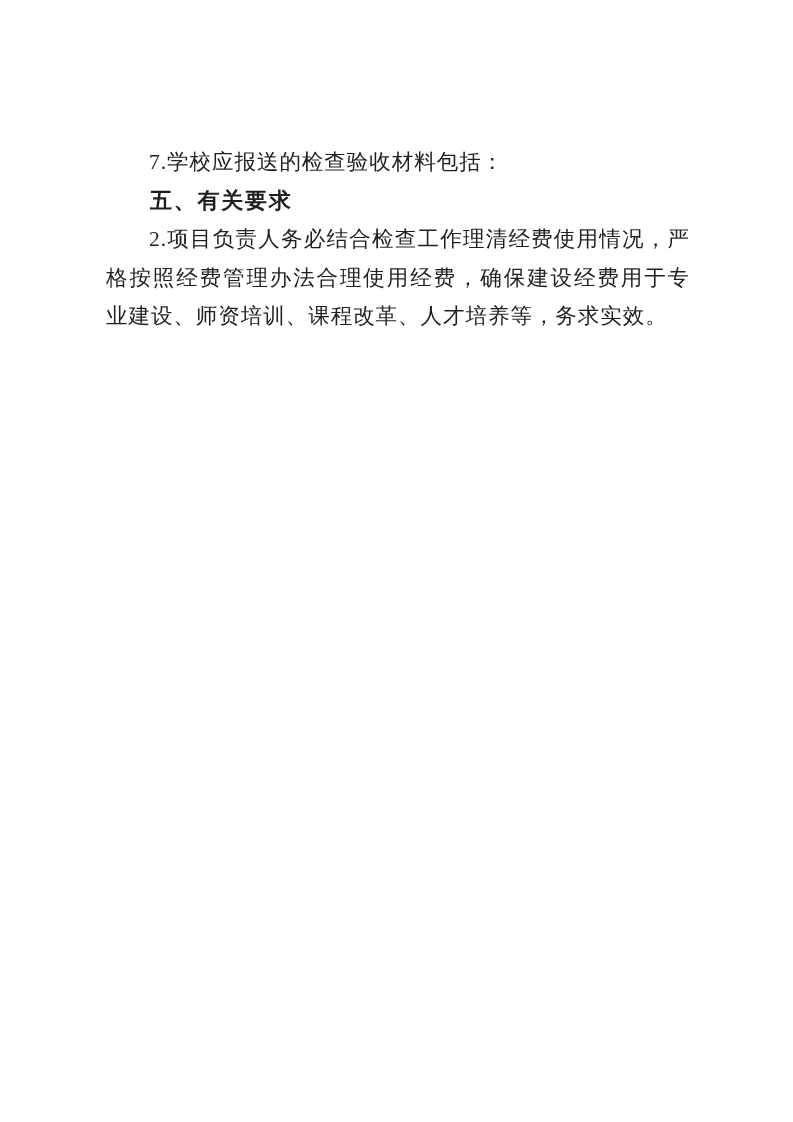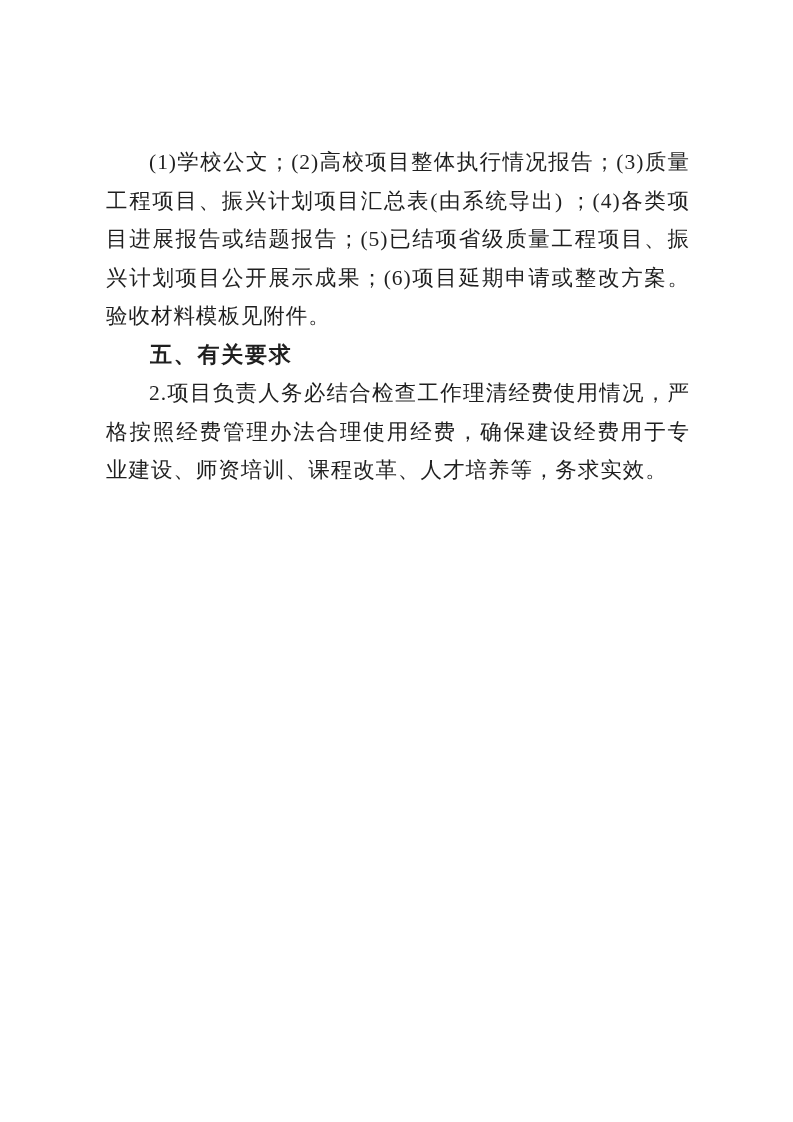--- a/index.html
+++ b/index.html
@@ -33,16 +33,16 @@
     font-weight: bold;
     font-size: 22px;
     letter-spacing: 0.08em;
     text-align: left;
   }
 </style>
 </head>
 <body>
 
 <div class="page">
-  <p class="para">(1)学校公文；(2)高校项目整体执行情况报告；(3)质量工程项目、振兴计划项目汇总表(由系统导出) ；(4)各类项目进展报告或结题报告；(5)已结项省级质量工程项目、振兴计划项目公开展示成果；(6)项目延期申请或整改方案。验收材料模板见附件。</p>
+  <p class="para">7.学校应报送的检查验收材料包括：</p>
   <p class="para heading">五、有关要求</p>
   <p class="para">2.项目负责人务必结合检查工作理清经费使用情况，严格按照经费管理办法合理使用经费，确保建设经费用于专业建设、师资培训、课程改革、人才培养等，务求实效。</p>
 </div>
 
 </body></html>

